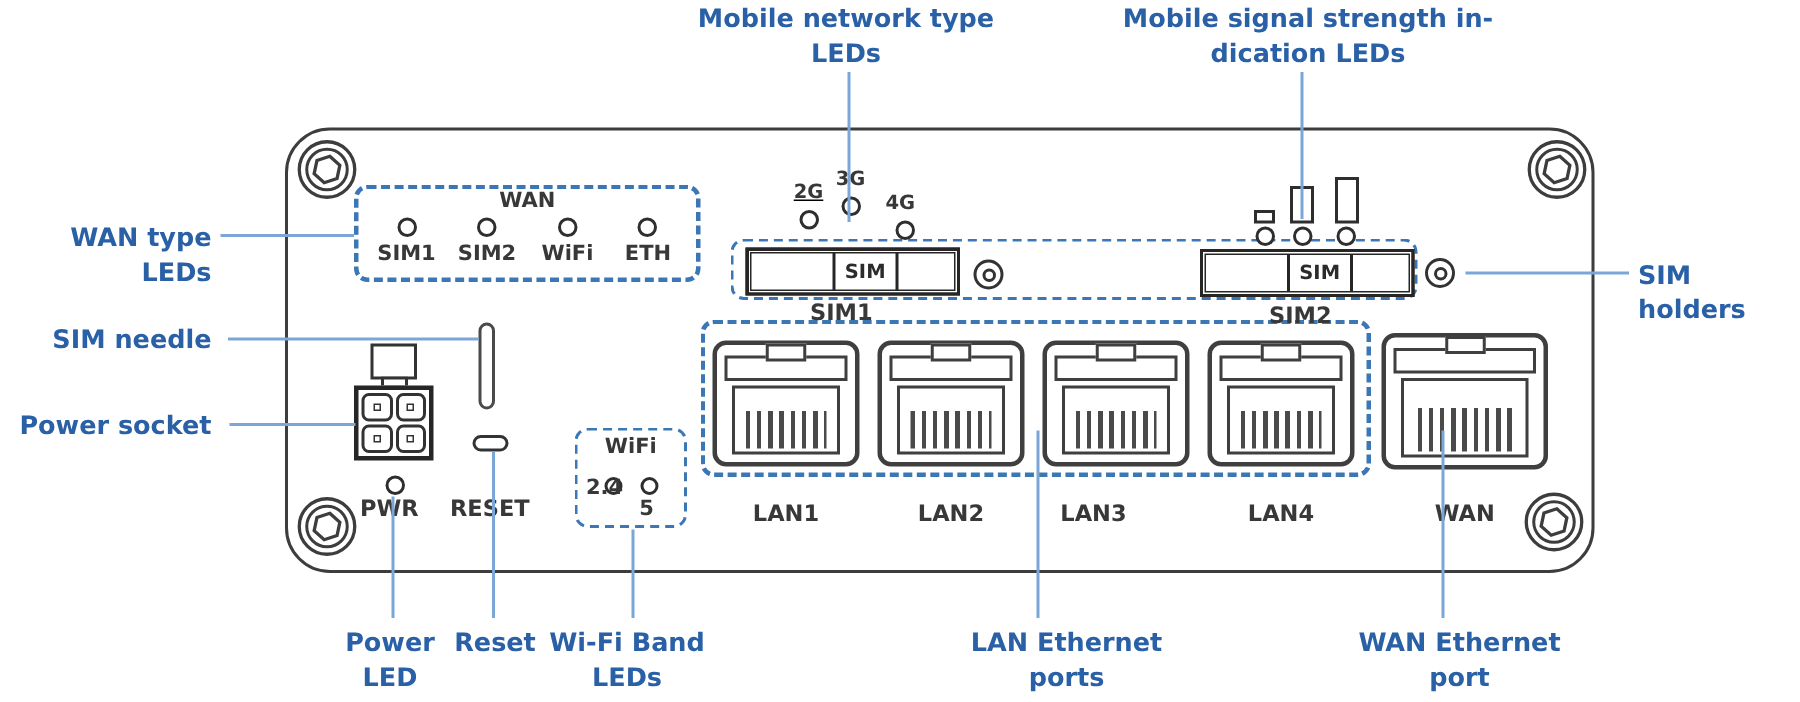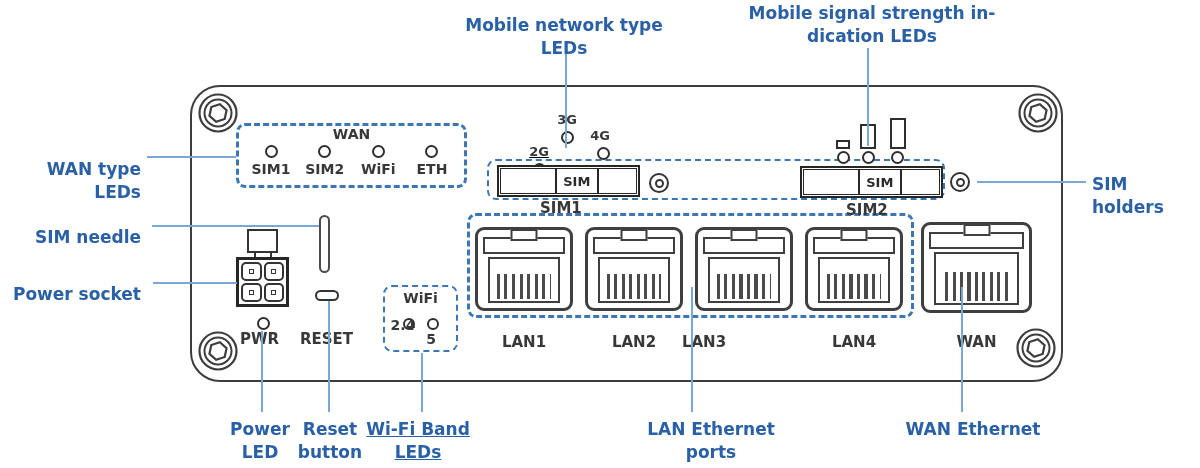--- a/index.html
+++ b/index.html
@@ -4,21 +4,21 @@
 <style>
   * { box-sizing: border-box; margin: 0; padding: 0; }
   html,body { background:#fff; }
   .canvas {
     position: relative; width: 1200px; height: 468px; background: #ffffff;
     font-family: "DejaVu Sans", "Liberation Sans", sans-serif; overflow: hidden;
   }
   
   .callout { position: absolute; color: #2a60a6; font-weight: 700; font-size: 17px; line-height: 23px; z-index: 9; }
   .t-center { text-align: center; }
-  .t-right  { text-align: right; margin-top: 10px; }
+  .t-right  { text-align: right; }
   
   .leader { position: absolute; background: #7aa7d7; z-index: 6; }
   .leader.v { width: 2px; }
   .leader.h { height: 2px; }
   
   .device-body { position: absolute; left: 190px; top: 85px; width: 873px; height: 297px;
     border: 2.5px solid #3d3d3d; border-radius: 30px; background: #fff; z-index: 1; }
   .screw-lg { position: absolute; z-index: 2; }
   .dashed { position: absolute; border: 3px dashed #3c77b5; border-radius: 9px; z-index: 3; background: transparent; }
   .led { position: absolute; width: 13px; height: 13px; border: 2.5px solid #2e2e2e; border-radius: 50%; background: #fff; z-index: 4; }
@@ -67,51 +67,51 @@
   .wifi-dot2 { position: absolute; left: 44px; top: 33px; }
   .wifi-dot1, .wifi-dot2 { width: 12px; height: 12px; border: 2.5px solid #2e2e2e; border-radius: 50%; background: #fff; }
   .wifi-l1 { position: absolute; left: 4px; width: 32px; top: 32px; text-align: center; font-weight: 700; font-size: 14px; color: #383838; }
   .wifi-l2 { position: absolute; left: 38px; width: 20px; top: 46px; text-align: center; font-weight: 700; font-size: 14px; color: #383838; }
 </style>
 </head>
 <body>
 
 <div class="canvas">
 
-  <div class="callout t-center" style="left:444px; top:2px; width:240px;margin-top:12px;">
+  <div class="callout t-center" style="left:444px; top:2px; width:240px;">
     <div>Mobile network type</div>
     <div>LEDs</div>
   </div>
   <div class="callout t-center" style="left:740px; top:2px; width:264px;">
     <div>Mobile signal strength in-</div>
     <div>dication LEDs</div>
   </div>
   <div class="callout t-right" style="left:0px; top:148px; width:141px;">WAN type LEDs</div>
   <div class="callout t-right" style="left:0px; top:216px; width:141px;">SIM needle</div>
   <div class="callout t-right" style="left:0px; top:273px; width:141px;">Power socket</div>
   <div class="callout" style="left:1092px; top:173px; width:108px;">SIM holders</div>
 
   <div class="callout t-center" style="left:210px; top:418px; width:100px;">
     <div>Power</div>
     <div>LED</div>
   </div>
   <div class="callout t-center" style="left:280px; top:418px; width:100px;">
     <div>Reset</div>
-    <div>button</div>
-  </div>
-  <div class="callout t-center" style="left:348px; top:418px; width:140px;text-decoration:underline;">
+  </div>
+  <div class="callout t-center" style="left:348px; top:418px; width:140px;">
     <div>Wi-Fi Band</div>
     <div>LEDs</div>
   </div>
   <div class="callout t-center" style="left:631px; top:418px; width:160px;">
     <div>LAN Ethernet</div>
     <div>ports</div>
   </div>
   <div class="callout t-center" style="left:893px; top:418px; width:160px;">
     <div>WAN Ethernet</div>
+    <div>port</div>
   </div>
 
   <div class="leader v" style="left:565px; top:48px;  height:100px;"></div>
   <div class="leader v" style="left:867px; top:48px;  height:98px;"></div>
   <div class="leader h" style="left:147px; top:156px; width:89px;"></div>
   <div class="leader h" style="left:152px; top:225px; width:167px;"></div>
   <div class="leader h" style="left:153px; top:282px; width:84px;"></div>
   <div class="leader h" style="left:977px; top:181px; width:109px;"></div>
   <div class="leader v" style="left:261px; top:331px; height:81px;"></div>
   <div class="leader v" style="left:328px; top:301px; height:111px;"></div>
@@ -158,21 +158,21 @@
         <div class="dot"></div>
         <div class="lbl">WiFi</div>
       </div>
       <div class="wan-led-item">
         <div class="dot"></div>
         <div class="lbl">ETH</div>
       </div>
     </div>
   </div>
 
-  <div class="nt-col" style="left:524px; top:144px;text-decoration:underline;">
+  <div class="nt-col" style="left:524px; top:121px;text-decoration:underline;">
     <div class="lbl">2G</div>
     <div class="dot"></div>
   </div>
   <div class="nt-col" style="left:552px; top:112px;">
     <div class="lbl">3G</div>
     <div class="dot"></div>
   </div>
   <div class="nt-col" style="left:580px; top:128px;align-items:flex-end;">
     <div class="lbl">4G</div>
     <div class="dot"></div>
@@ -240,21 +240,21 @@
   <div class="port" style="left:921px; top:222px; width:111px; height:91px;">
     <div class="tab"></div>
     <div class="bar"></div>
     <div class="open">
         <div class="pins"></div>
       </div>
   </div>
 
   <div class="dtext t-center" style="left:475px; top:333px; width:98px;  font-size:15px; text-align:center;">LAN1</div>
   <div class="dtext t-center" style="left:585px; top:333px; width:98px;  font-size:15px; text-align:center;">LAN2</div>
-  <div class="dtext t-center" style="left:655px; top:333px; width:98px;  font-size:15px; text-align:center;">LAN3</div>
+  <div class="dtext t-center" style="left:680px; top:333px; width:98px;  font-size:15px; text-align:center;">LAN3</div>
   <div class="dtext t-center" style="left:805px; top:333px; width:98px;  font-size:15px; text-align:center;">LAN4</div>
   <div class="dtext t-center" style="left:921px; top:333px; width:111px; font-size:15px; text-align:center;">WAN</div>
 
   <div class="plug-top"></div>
   <div class="plug-neck"></div>
   <div class="socket">
     <div class="pin">
         <div class="sq"></div>
       </div>
     <div class="pin">

